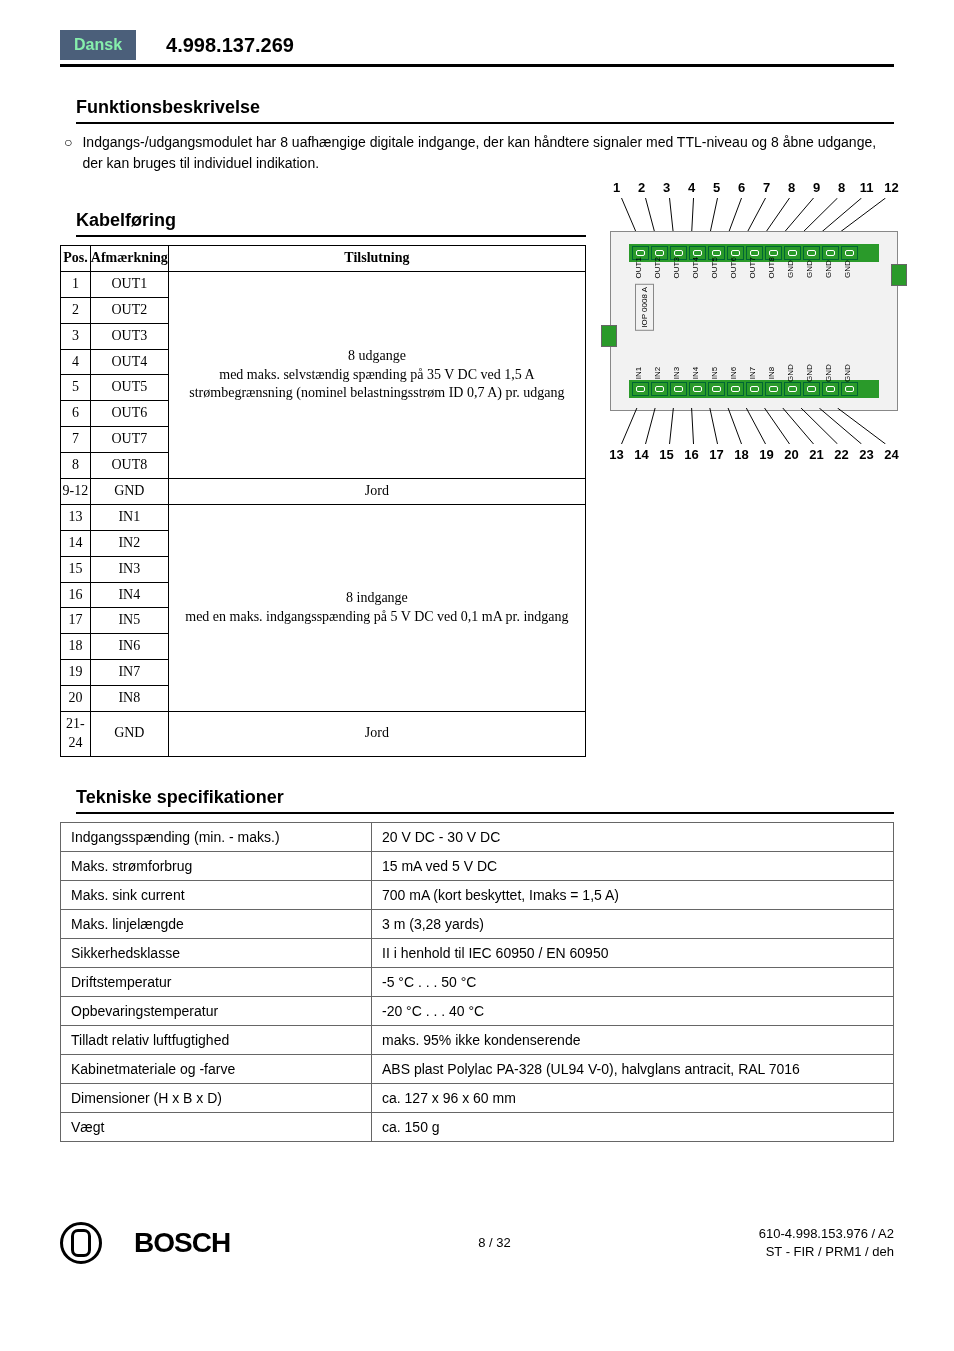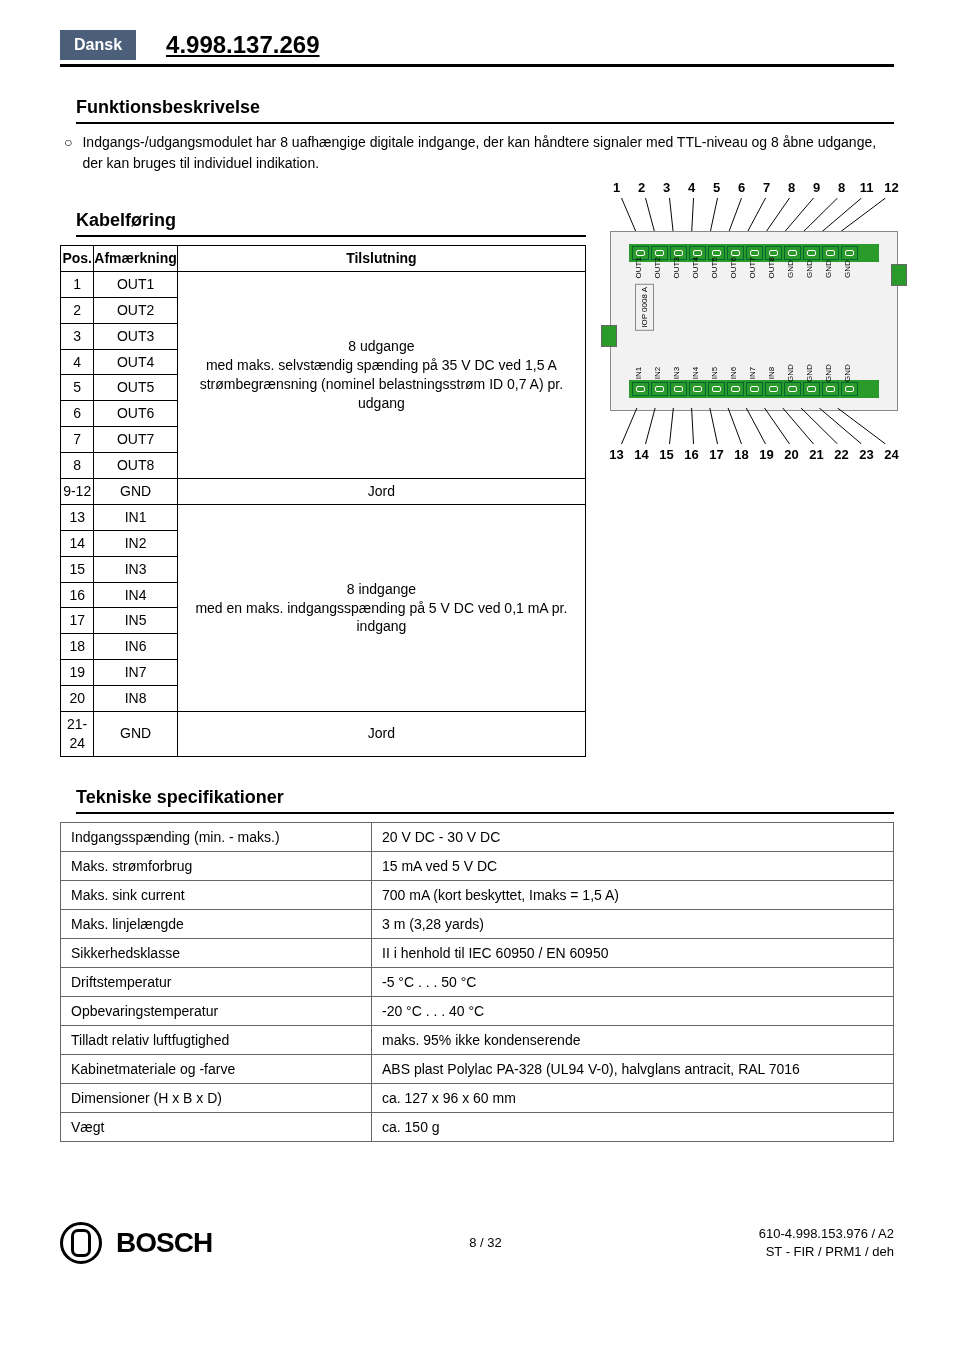--- a/index.html
+++ b/index.html
@@ -18,37 +18,36 @@
   }
   .header-row {
     display: flex;
     align-items: center;
     border-bottom: 3px solid #000;
     padding-bottom: 4px;
     margin-bottom: 30px;
   }
   .lang-badge {
     background: #4b5f7a;
-    color: #ffffff;
+    color: #86efac;
     font-weight: bold;
     padding: 6px 14px;
     font-size: 16px;
     margin-right: 30px;
   }
   .header-title {
     flex: 1;
     text-align: left;
     font-weight: bold;
     font-size: 20px;
     padding-left: 120px;
   }
   .header-code {
     font-weight: bold;
-    font-size: 24px;
-    text-decoration: underline;
+    font-size: 20px;
   }
   h2.section {
     font-size: 18px;
     font-weight: bold;
     border-bottom: 2px solid #000;
     padding-bottom: 4px;
     margin: 30px 0 8px 16px;
   }
   h2.section.half {
     width: 510px;
@@ -64,41 +63,42 @@
   table.wiring {
     border-collapse: collapse;
     width: 100%;
   }
   table.wiring th, table.wiring td {
     border: 1px solid #000;
     padding: 3px 0;
     text-align: center;
     font-size: 14px;
     line-height:1.35;
+    font-family:Liberation Serif, serif;
   }
   table.wiring th { font-weight: bold; }
   table.specs {
     border-collapse: collapse;
     width: 100%;
   }
   table.specs td {
     border: 1px solid #666;
     padding: 6px 10px;
     font-size: 14px;
     text-align:left;
   }
   table.specs td:first-child { width: 290px; }
   .footer {
     display:flex;
     align-items:center;
     justify-content:space-between;
     margin-top:80px;
     font-size:13px;
   }
-  .footer-left { display:flex; align-items:center; gap:14px;}
+  .footer-left { display:flex; align-items:center; gap:32px;}
   .bosch-logo { font-weight: 900; font-size: 28px; letter-spacing:-1px;}
   .bosch-icon { width:36px;height:36px;border:3px solid #000;border-radius:50%;display:flex;align-items:center;justify-content:center;}
   .bosch-icon-inner { width:14px;height:22px;border:3px solid #000;border-radius:7px;}
   .footer-center{ flex:1; text-align:center;}
   .footer-right{ text-align:right; line-height:1.4;}
   
   .diagram { position:relative; width:300px; margin:0 auto;}
   .num-row { display:flex; font-weight:bold; font-size:13px;}
   .num-row span{ width:25px; text-align:center;}
   .board {

